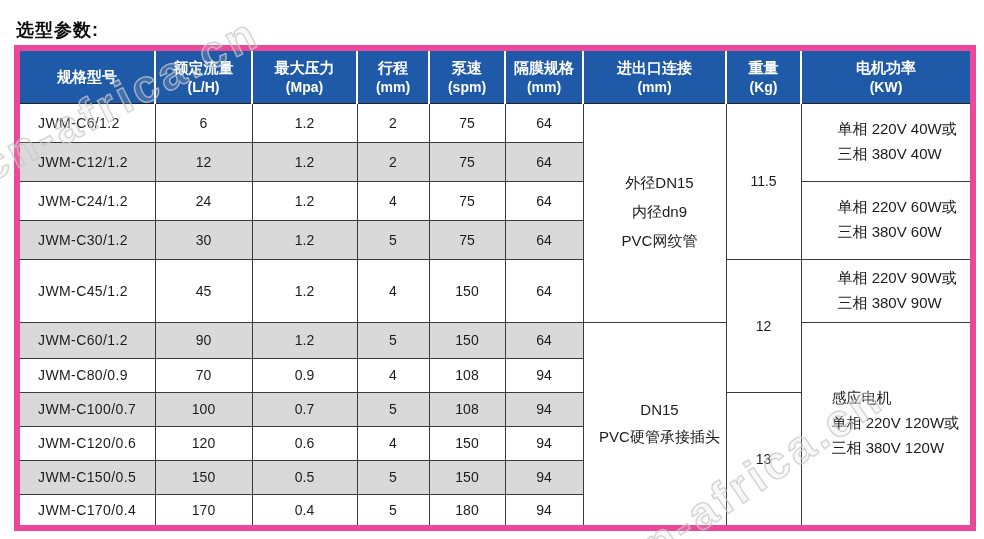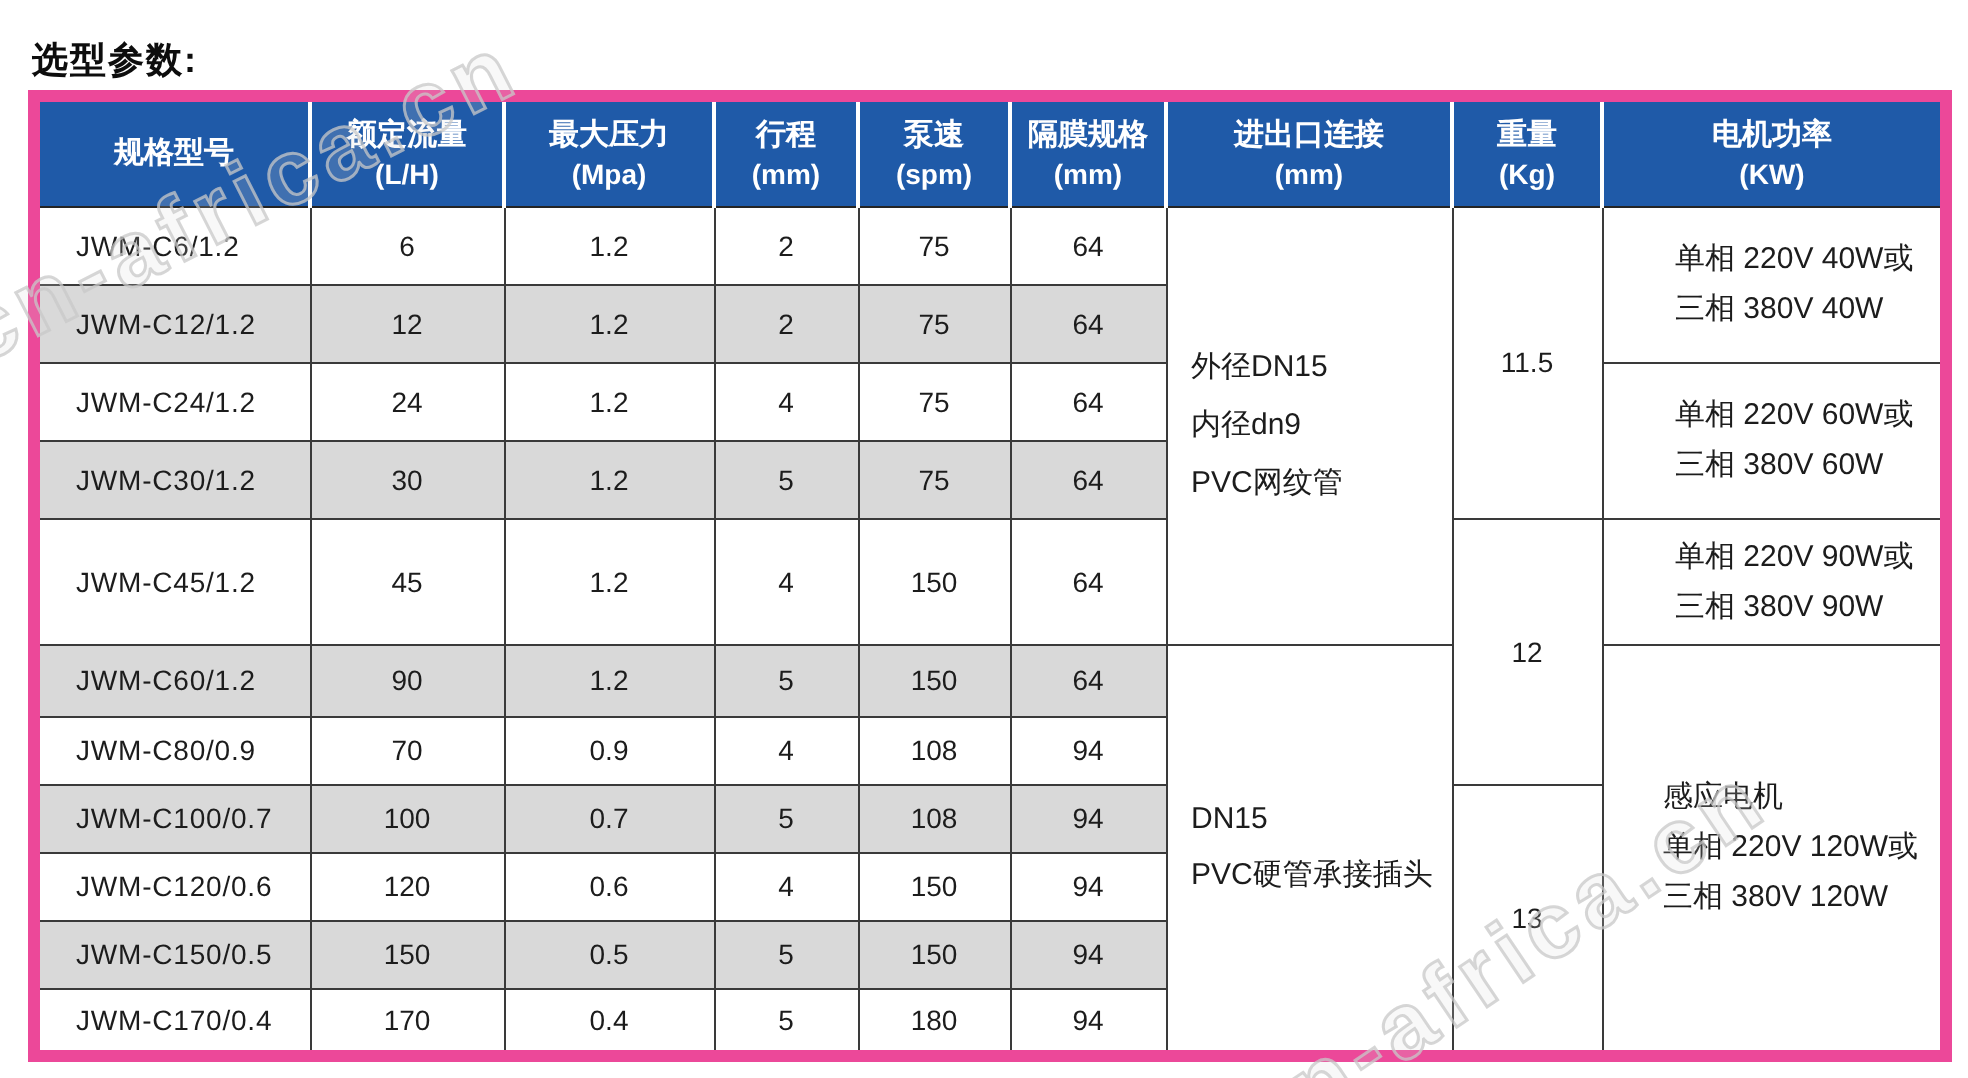--- a/index.html
+++ b/index.html
@@ -31,21 +31,21 @@
   .h-main{font-size:15px;line-height:1.4;}
   .h-sub{font-size:14px;line-height:1.3;}
   td{
     border:1px solid #3a3a3a;
     background:#ffffff;
     font-size:14px;text-align:center;vertical-align:middle;
     padding:0 2px;
   }
   td.g{background:var(--stripe_bg,#d9d9d9);}
   td.model{text-align:left;padding-left:18px;letter-spacing:0.4px;}
-  td.conn{text-align:left;padding-left:12px;font-size:15px;}
+  td.conn{text-align:center;padding-left:12px;font-size:15px;}
   td.conn .line{margin:10px 0;}
   td.wt{font-size:14px;}
   td.motor{text-align:left;padding-left:36px;font-size:15px;}
   td.motor .line{margin:6px 0;}
   td.motor-ind{padding-left:30px;margin-top:31px;}
   tr.h39{height:39px;}
   tr.h63{height:63px;padding-left:31px;}
   tr.h36{height:36px;}
   tr.h34{height:34px;}
   .watermark{

